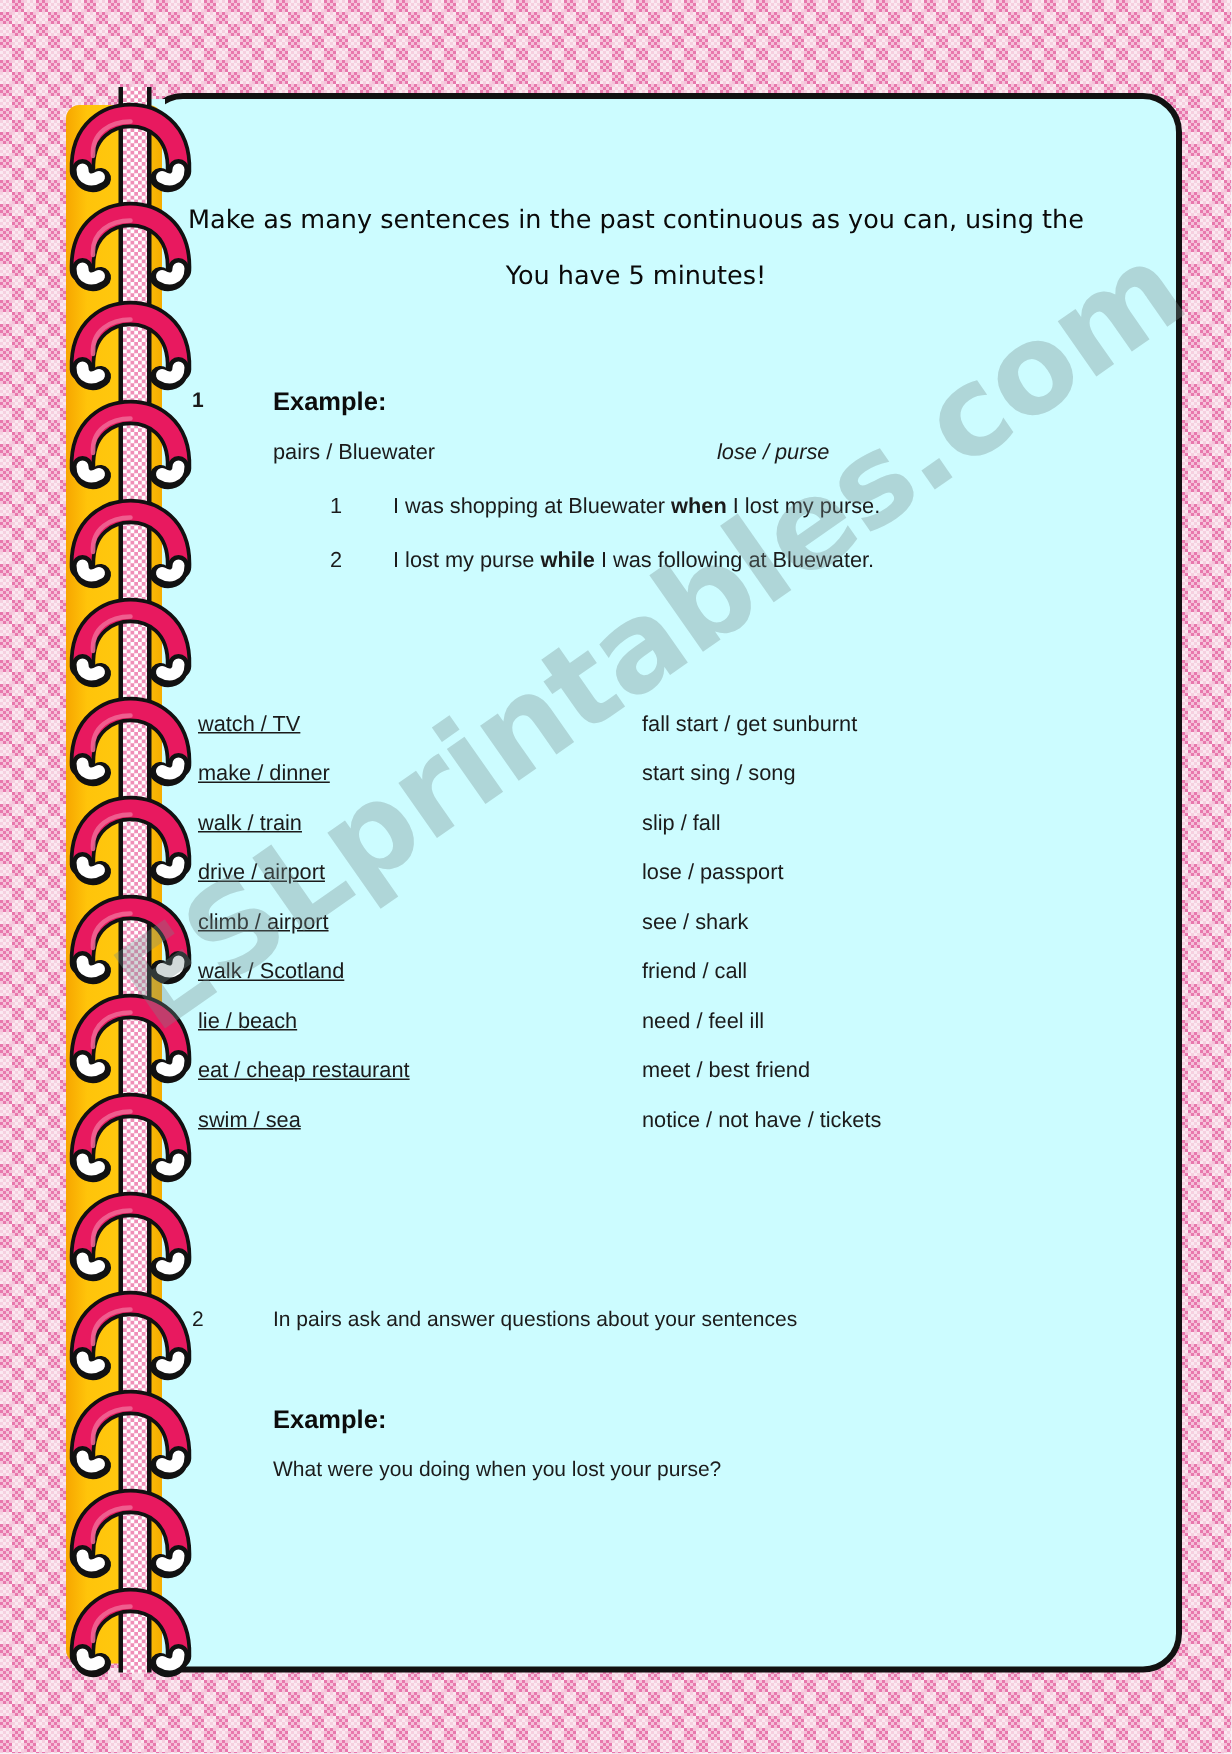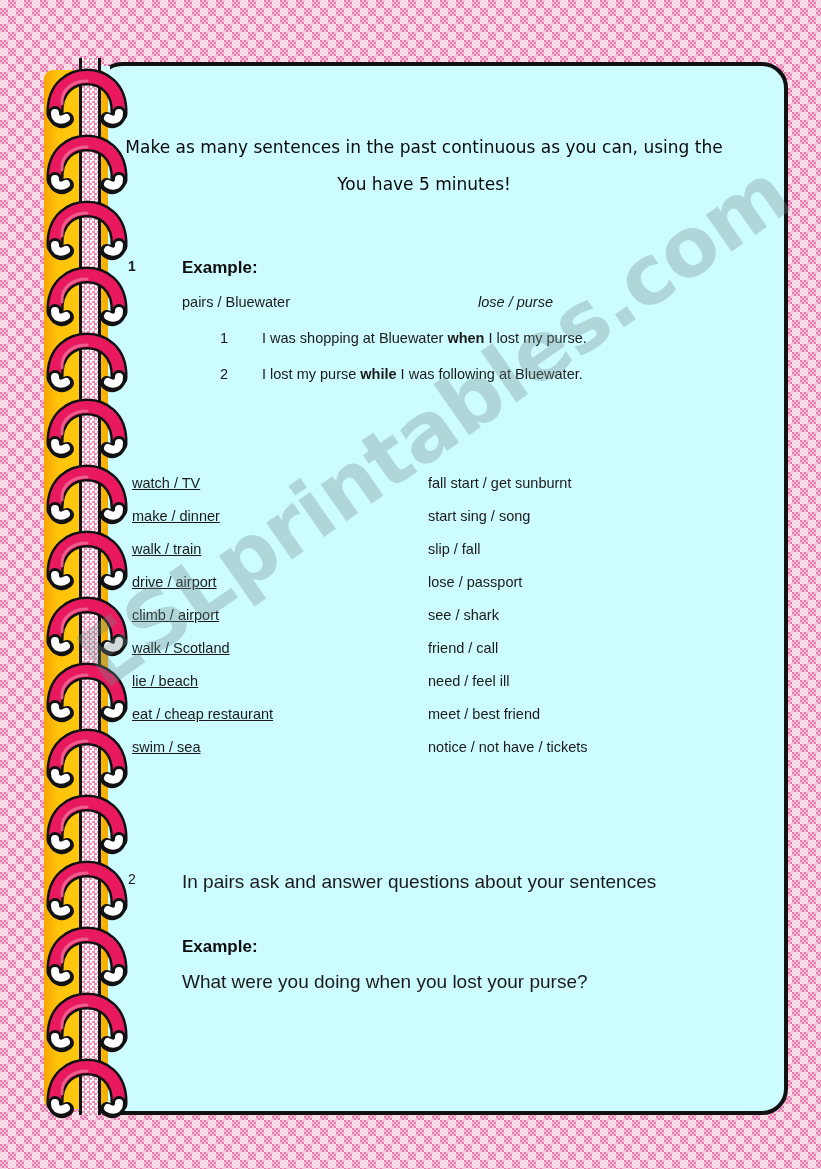--- a/index.html
+++ b/index.html
@@ -172,21 +172,21 @@
     top: 0;
     font-size: 17px;
     font-weight: bold;
     color: #0c0c0c;
     text-align: center;
   }
   .body-text {
     position: absolute;
     left: 72px;
     top: 0;
-    font-size: 19px;
+    font-size: 14px;
     color: #1b1b1b;
     white-space: nowrap;
   }
 
   .prompt-pair {
     position: absolute;
     left: 72px;
     width: 560px;
     font-size: 14.5px;
     color: #1b1b1b;

